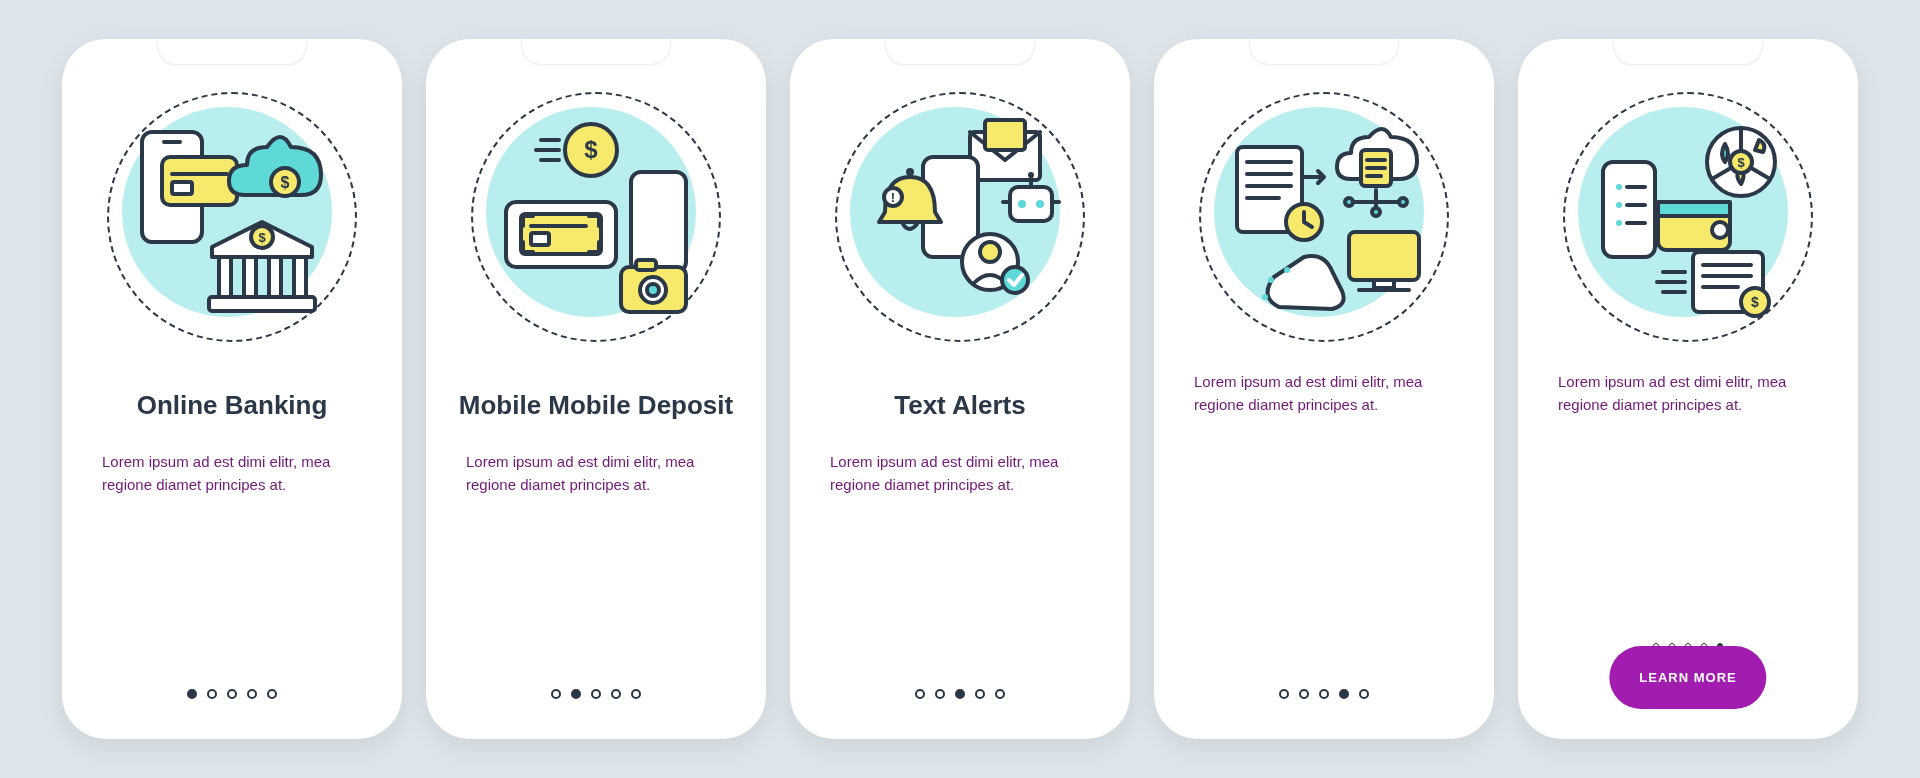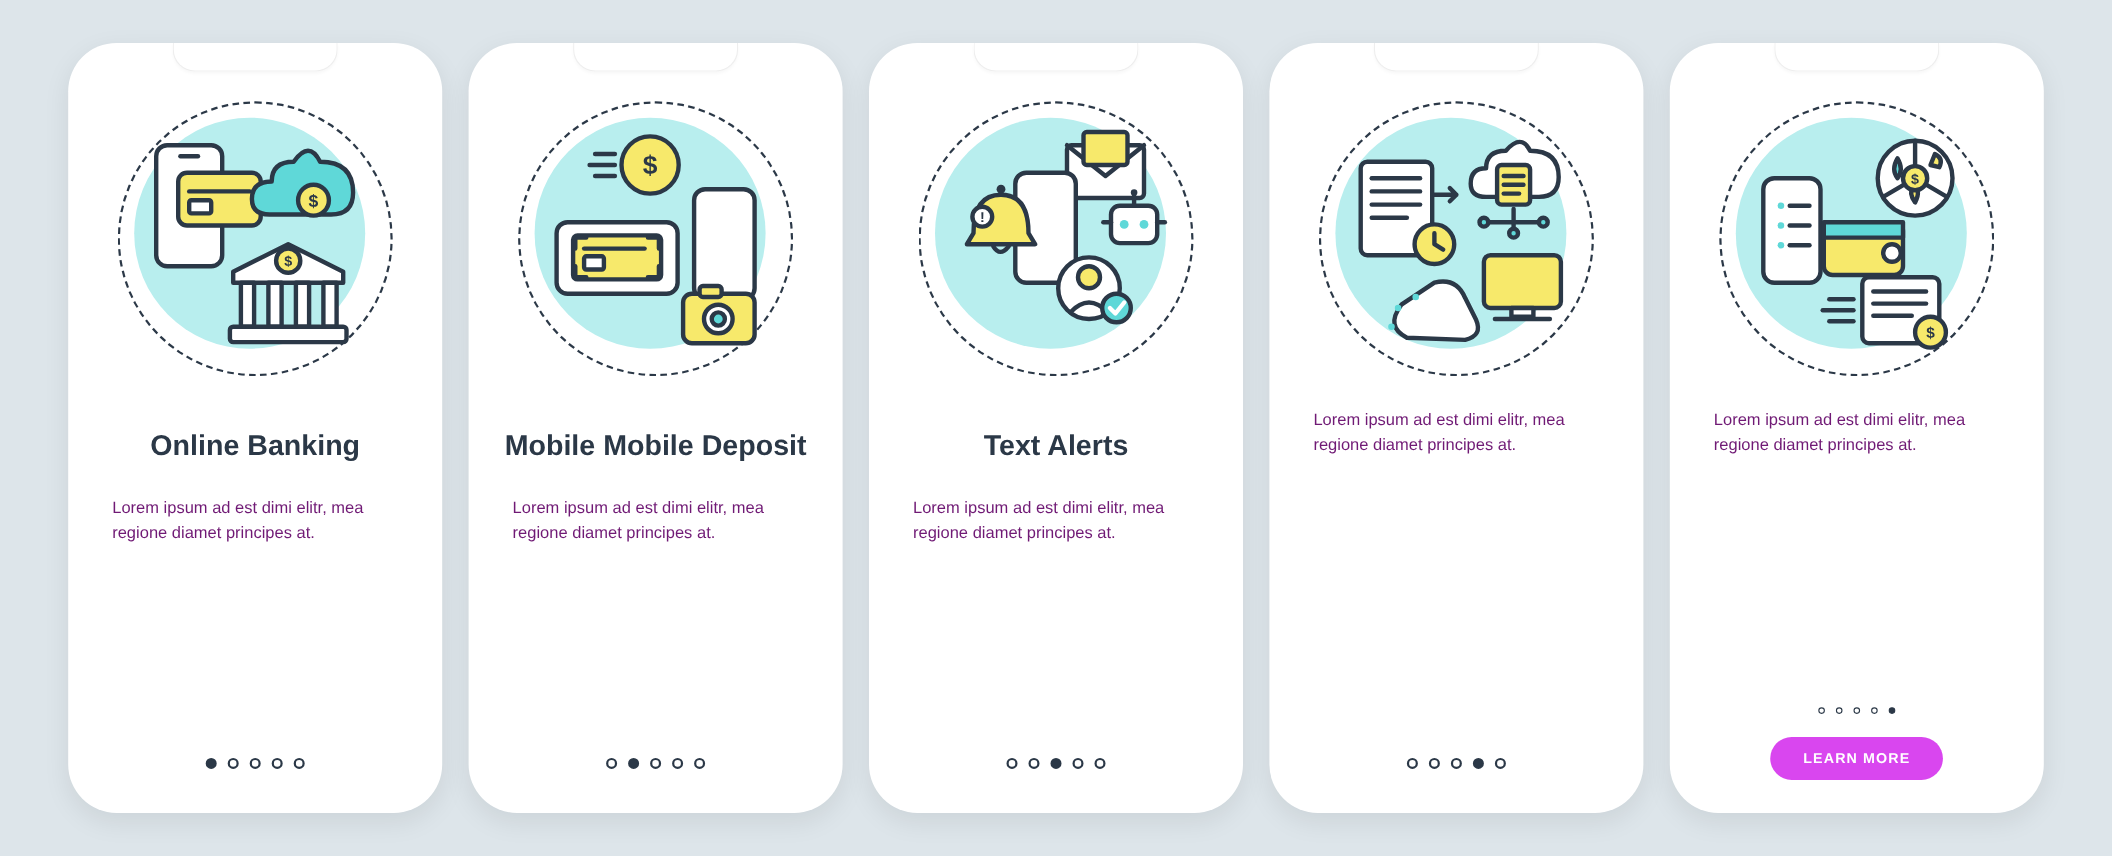--- a/index.html
+++ b/index.html
@@ -85,26 +85,26 @@
     width:10px; height:10px;
     border-radius:50%;
     border:2px solid #2b3847;
     background: transparent;
   }
   .dot.active { background:#2b3847; }
   .learn-more {
     position:absolute;
     bottom: 30px;
     left:50%; transform:translateX(-50%);
-    background:#d946ef;
+    background:#a21caf;
     color:#fff;
     font-size:13px;
     font-weight:700;
     letter-spacing:1px;
-    padding:12px 30px;
+    padding:24px 30px;
     border-radius: 999px;
     border:none;
     cursor:pointer;
   }
   .phone.has-btn .dots { bottom: 90px; }
   .phone.has-btn .dot { width:6px; height:6px; border-width:1px;}
 </style>
 </head>
 <body>
 

